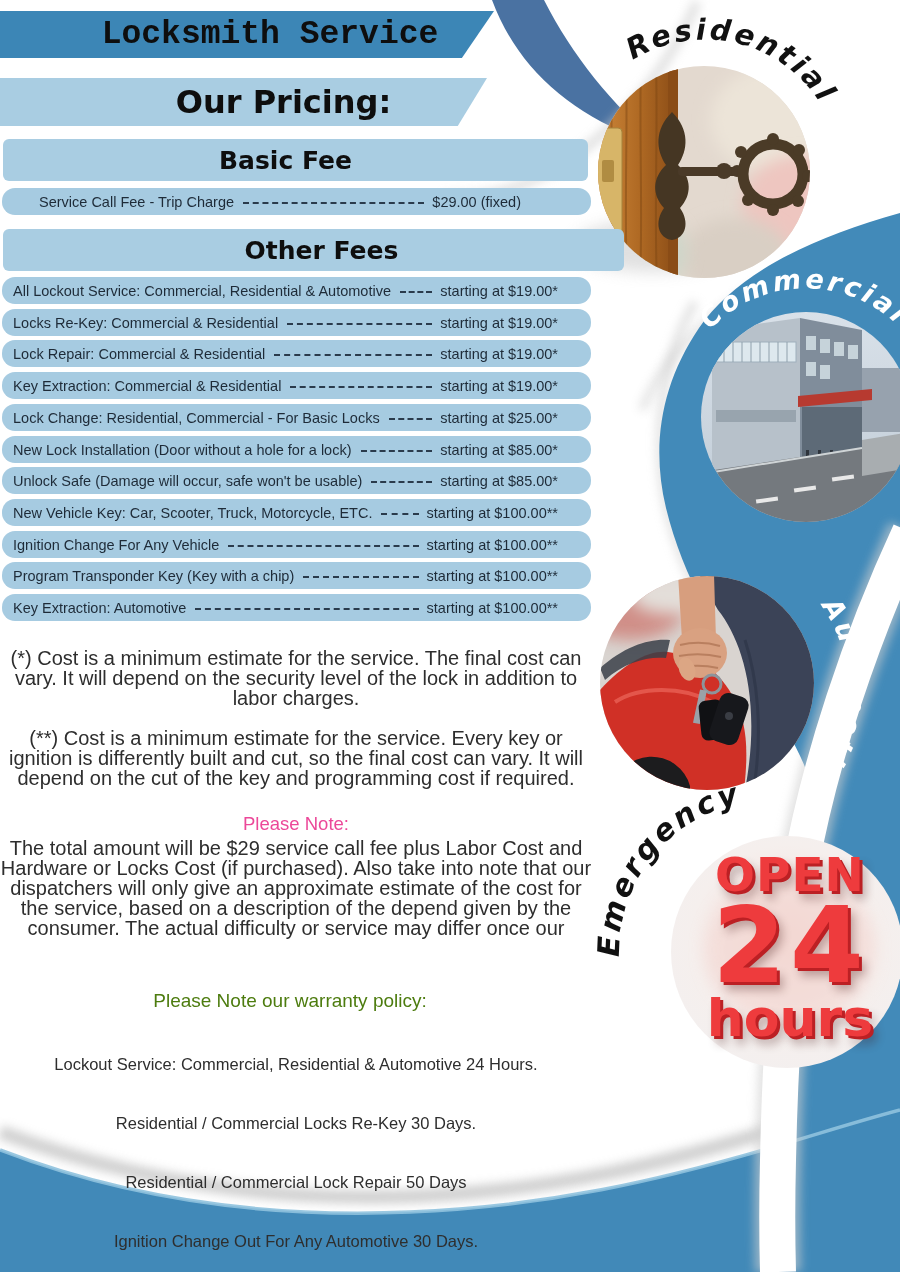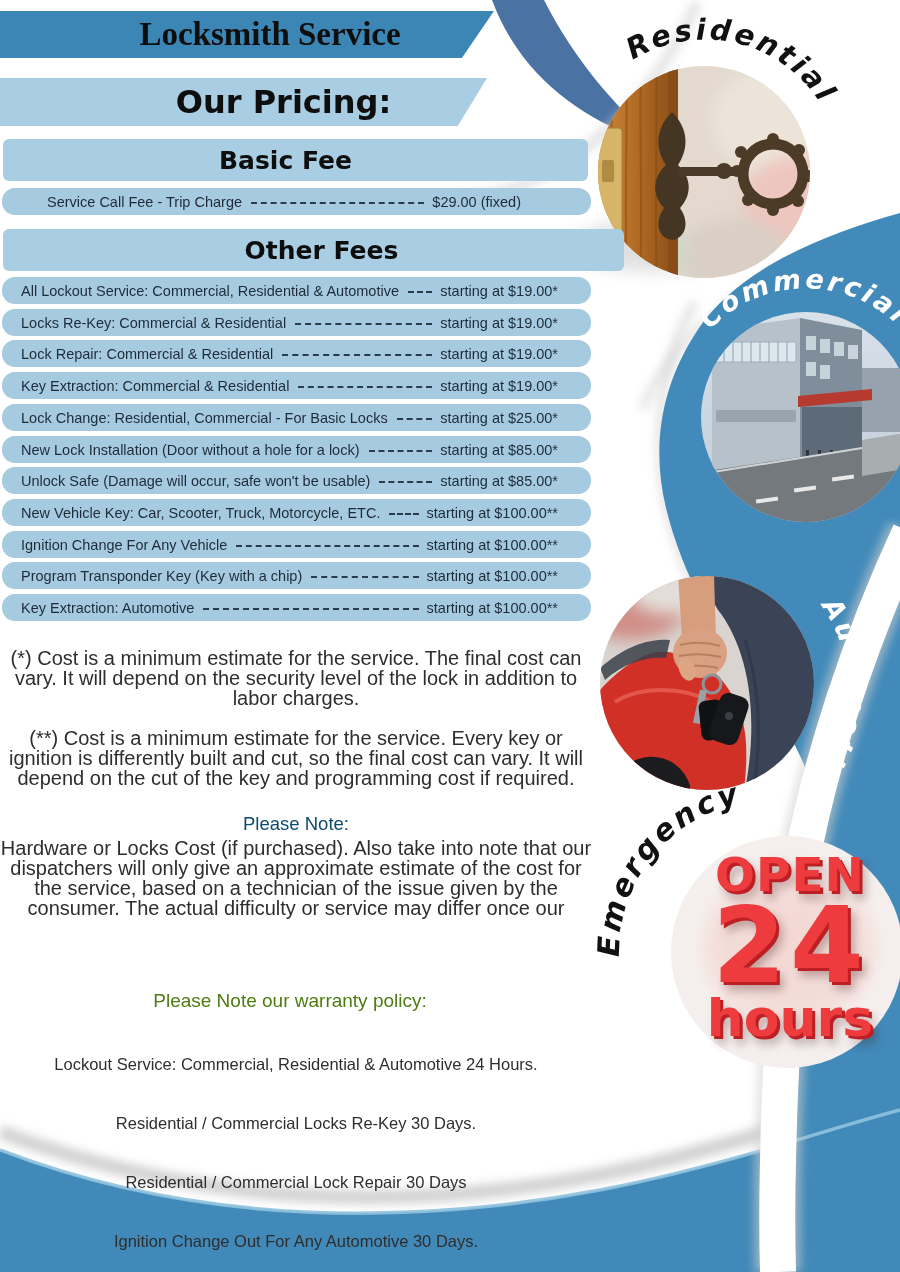--- a/index.html
+++ b/index.html
@@ -5,48 +5,48 @@
   html,body{margin:0;padding:0;background:#ffffff;}
   .page{position:relative;width:900px;height:1272px;background:#ffffff;overflow:hidden;
         font-family:"Liberation Sans",sans-serif;}
   svg.decor{position:absolute;left:0;top:0;z-index:1;}
   .content{position:absolute;left:0;top:0;width:900px;height:1272px;z-index:2;}
 
   
   .banner{position:absolute;left:0;top:11px;width:494px;height:47px;background:#3c86b6;
           clip-path:polygon(0 0,100% 0,93.5% 100%,0 100%);display:flex;align-items:center;}
   .banner span{width:100%;text-align:center;padding-left:46px;
-          font-family:Liberation Serif, serif;font-weight:800;font-size:33px;color:#0e0e0e;letter-spacing:0px;}
+          font-family:Liberation Mono, monospace;font-weight:800;font-size:33px;color:#0e0e0e;letter-spacing:0px;}
   .pricing{position:absolute;left:0;top:78px;width:487px;height:48px;background:#a9cde2;
           clip-path:polygon(0 0,100% 0,94% 100%,0 100%);display:flex;align-items:center;}
   .pricing span{width:100%;text-align:center;padding-left:72px;
           font-family:"DejaVu Sans",sans-serif;font-weight:800;font-size:32px;color:#0e0e0e;margin-left:8px;}
   .feeband{position:absolute;left:3px;width:585px;height:42px;background:#a9cde2;border-radius:6px;
           display:flex;align-items:center;justify-content:center;}
   .feeband span{font-family:"DejaVu Sans",sans-serif;font-weight:800;font-size:25px;color:#0e0e0e;padding-right:20px;}
   .band-basic{top:139px;}
   .band-other{top:229px;padding-left:36px;}
 
   
   .frow{position:absolute;left:2px;width:589px;height:27px;background:#a6cbe1;border-radius:13px;
         display:flex;align-items:center;font-size:14.5px;color:#1e2b38;}
-  .frow .flabel{white-space:nowrap;padding-left:11px;margin-left:8px;}
+  .frow .flabel{white-space:nowrap;padding-left:11px;}
   .frow .fprice{white-space:nowrap;padding-right:33px;}
   .frow.service{top:188px;height:27px;}
   .frow.service .flabel{padding-left:37px;}
   .frow.service .fprice{padding-right:70px;}
   .leader{flex:1;height:0;border-top:2px dashed #2a3b4c;margin:0 8px 0 9px;position:relative;top:1px;min-width:8px;}
 
   
   .pblock{position:absolute;left:0;width:592px;text-align:center;color:#2e2e2e;}
   .pline{font-size:20px;line-height:20px;}
   .fn1{top:648px;}
   .fn2{top:728px;}
   .note-head{position:absolute;left:0;top:813px;width:592px;text-align:center;
-             color:#0c4a6e;font-size:18.5px;}
+             color:#ec4899;font-size:18.5px;}
   .noteblock{top:838px;}
   .warr-head{position:absolute;left:0;top:990px;width:580px;text-align:center;
              color:#4d7c0f;font-size:19px;}
   .warrblock{top:1015px;}
   .warrblock .pline{font-size:16.5px;margin-top:39px;}
 
   
   .open24{position:absolute;left:662px;top:851px;width:256px;text-align:center;z-index:3;
           font-family:"DejaVu Sans",sans-serif;font-weight:800;color:#ee3b3d;
           text-shadow:3px 3px 0 #bc2024,6px 8px 10px rgba(60,10,10,0.3);}
@@ -327,31 +327,32 @@
       <div class="pline">labor charges.</div>
     </div>
     <div class="pblock fn2">
       <div class="pline">(**) Cost is a minimum estimate for the service. Every key or</div>
       <div class="pline">ignition is differently built and cut, so the final cost can vary. It will</div>
       <div class="pline">depend on the cut of the key and programming cost if required.</div>
     </div>
 
     <div class="note-head">Please Note:</div>
     <div class="pblock noteblock">
+      <div class="pline">The total amount will be $29 service call fee plus Labor Cost and</div>
       <div class="pline">Hardware or Locks Cost (if purchased). Also take into note that our</div>
       <div class="pline">dispatchers will only give an approximate estimate of the cost for</div>
-      <div class="pline">the service, based on a technician of the issue given by the</div>
+      <div class="pline">the service, based on a description of the depend given by the</div>
       <div class="pline">consumer. The actual difficulty or service may differ once our</div>
     </div>
 
     <div class="warr-head">Please Note our warranty policy:</div>
     <div class="pblock warrblock">
       <div class="pline">Lockout Service: Commercial, Residential &amp; Automotive 24 Hours.</div>
       <div class="pline">Residential / Commercial Locks Re-Key 30 Days.</div>
-      <div class="pline">Residential / Commercial Lock Repair 30 Days</div>
+      <div class="pline">Residential / Commercial Lock Repair 50 Days</div>
       <div class="pline">Ignition Change Out For Any Automotive 30 Days.</div>
       <div class="pline">New Locks Change 3 Months.</div>
       <div class="pline">New Car Key Made 30 Days.</div>
     </div>
 
     <div class="open24">
       <div class="openL1">OPEN</div>
       <div class="openL2">24</div>
       <div class="openL3">hours</div>
     </div>

